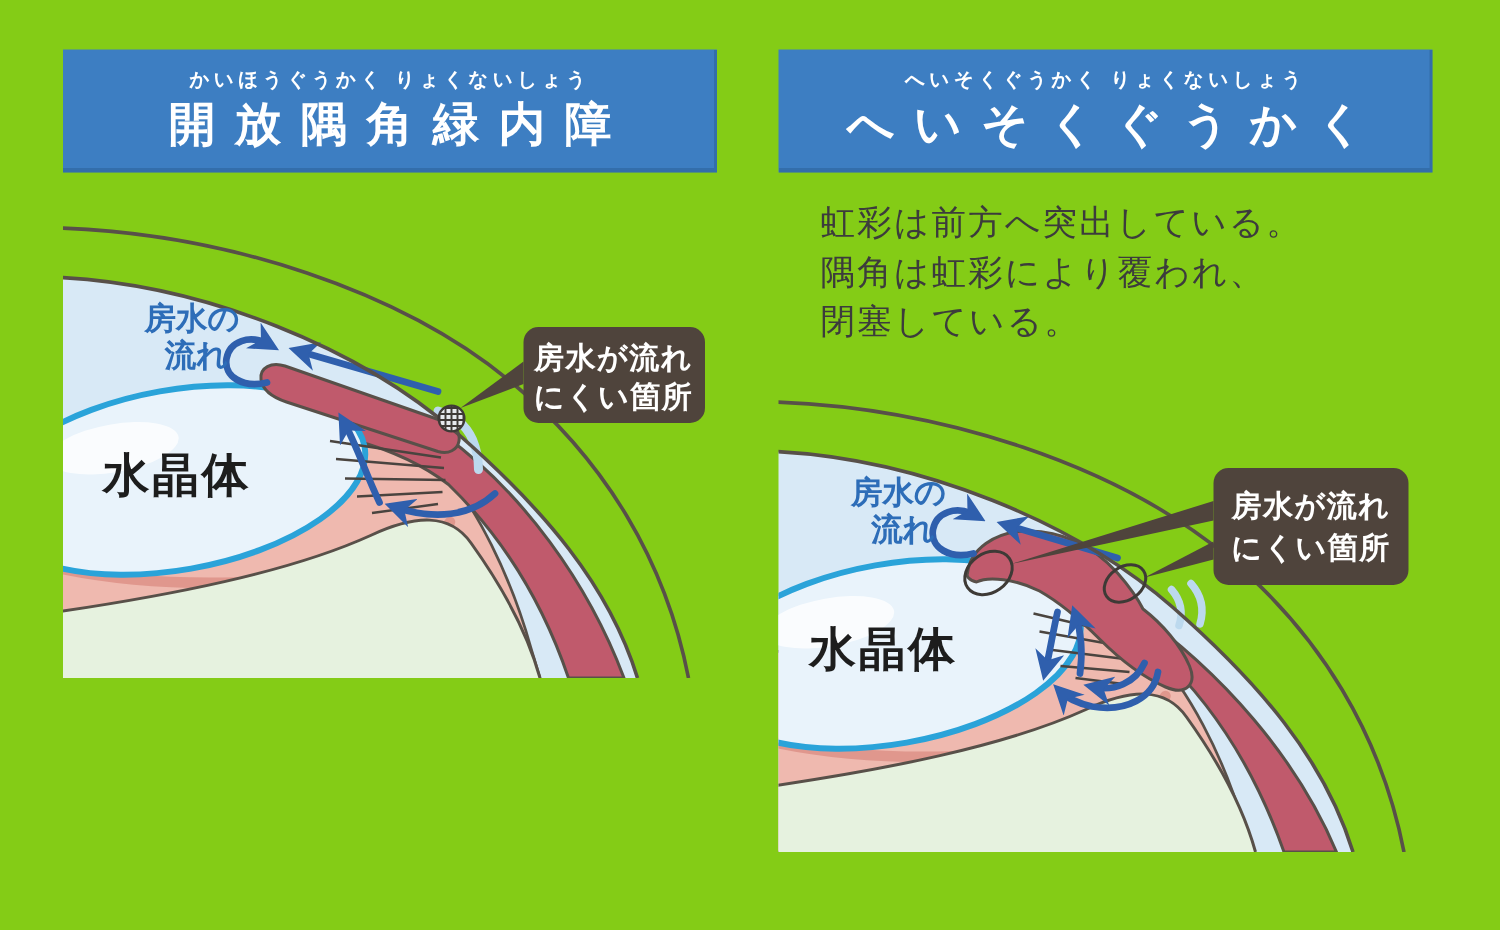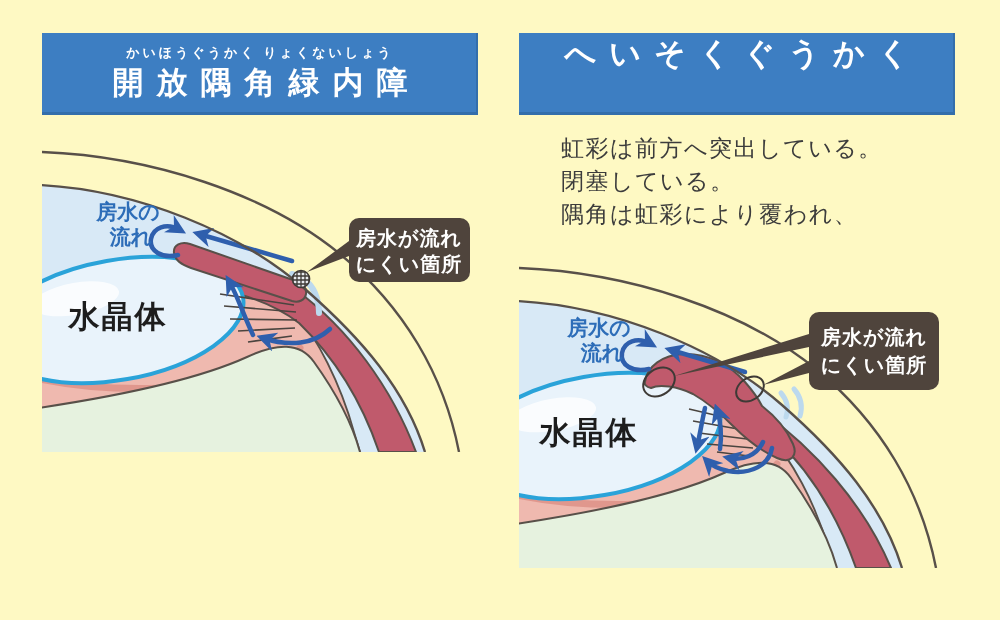--- a/index.html
+++ b/index.html
@@ -1,19 +1,19 @@
 <!DOCTYPE html>
 <html><head>
 <meta charset="utf-8">
 <style>
   html,body{margin:0;padding:0;background:#ffffff;}
   .page{
     width:1000px;height:620px;position:relative;overflow:hidden;
     font-family:"Liberation Sans","DejaVu Sans",sans-serif;
-    background:#fef9c3;box-sizing:border-box;
+    background:#84cc16;box-sizing:border-box;
     padding:33px 0 0 42px;
   }
   .cols{display:flex;gap:41px;}
   .panel{width:436px;flex:0 0 436px;}
   .hdr{
     width:436px;height:82px;background:#3d7ec2;color:#fff;
     box-sizing:border-box;text-align:center;
     box-shadow:inset -2px -3px 0 rgba(35,80,130,.35);
   }
   .furi{
@@ -21,21 +21,21 @@
     line-height:18px;white-space:nowrap;
   }
   .ttl{
     font-size:31px;font-weight:bold;letter-spacing:13px;line-height:42px;
     white-space:nowrap;text-indent:13px;
   }
   .desc{
     margin-top:17px;height:99px;color:#3c3c3c;
     font-size:23px;line-height:33px;letter-spacing:1.5px;white-space:nowrap;
   }
-  .desc.indent{margin-left:42px;}
+  .desc.indent{margin-left:28px;}
   .desc div{height:33px;}
   .diag{display:block;margin-top:27px;}
   svg text{font-family:"Liberation Sans","DejaVu Sans",sans-serif;}
   .flowlbl{font-size:21px;font-weight:bold;fill:#2d6db8;}
   .lenslbl{font-size:31px;font-weight:bold;fill:#1d1d1d;letter-spacing:2px;}
   .callouttxt{font-size:20px;font-weight:bold;fill:#ffffff;letter-spacing:1px;}
 </style>
 </head>
 <body>
 
@@ -120,26 +120,27 @@
         </g>
 
         <text class="flowlbl" x="86" y="77" text-anchor="middle">房水の</text>
         <text class="flowlbl" x="89" y="102" text-anchor="middle">流れ</text>
         <text class="lenslbl" x="76" y="185" text-anchor="middle">水晶体</text>
       </svg>
     </div>
 
     <div class="panel">
       <div class="hdr">
+        <div class="furi">へいそくぐうかく りょくないしょう</div>
         <div class="ttl">へいそくぐうかく</div>
       </div>
       <div class="desc indent">
         <div>虹彩は前方へ突出している。</div>
+        <div>隅角は虹彩により覆われ、</div>
         <div>閉塞している。</div>
-        <div>隅角は虹彩により覆われ、</div>
       </div>
 
       <svg class="diag" width="440" height="310" viewBox="0 0 440 310">
         <defs>
           <marker id="ahR" viewBox="0 0 10 10" refX="6.5" refY="5" markerWidth="4.4" markerHeight="4.4" orient="auto">
             <path d="M0,0 L10,5 L0,10 L3,5 Z" fill="#2f5fad"></path>
           </marker>
         </defs>
 
         <path d="M -2,43 C 95,48 198,90 263,147 C 320,197 364,248 383,310 L -2,310 Z" fill="#d8e9f6"></path>

